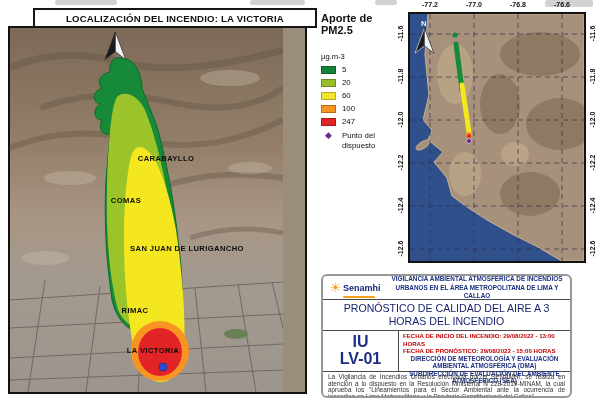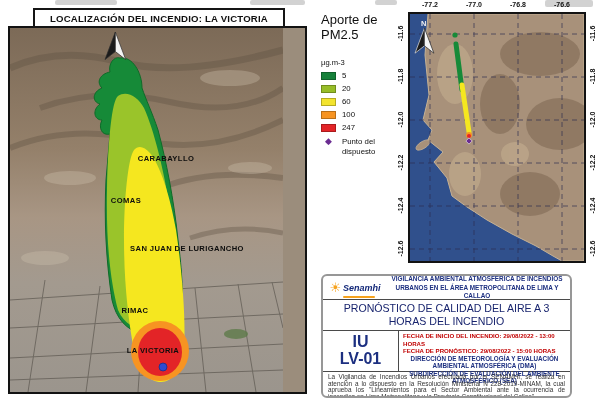--- a/index.html
+++ b/index.html
@@ -6,50 +6,50 @@
   html,body { width:600px; height:400px; overflow:hidden; background:#fff;
               font-family:"Liberation Sans", sans-serif; }
   .stage { position:relative; width:600px; height:400px; background:#fff; }
 
   
   .smudge { position:absolute; top:0; height:5px; background:#9b9b9b; opacity:.45; border-radius:2px; }
 
   
   .lmap-frame { position:absolute; left:8px; top:26px; width:299px; height:368px;
                 border:2px solid #121212; overflow:hidden; background:#9b8d7c; }
-  .lmap-title { position:absolute; left:33px; top:8px; width:252px; height:20px;
+  .lmap-title { position:absolute; left:33px; top:8px; width:284px; height:20px;
                 background:#fff; border:2px solid #151515; z-index:5;
                 display:flex; align-items:center; justify-content:center;
                 font-size:9.6px; font-weight:bold; color:#101010; letter-spacing:.2px; white-space:nowrap; }
   .lmap-frame svg { display:block; }
 
   
   .legend { position:absolute; left:321px; top:12px; width:76px; color:#101010; }
-  .legend-title { font-size:13px; font-weight:normal; }
+  .legend-title { font-size:11px; font-weight:bold; }
   .legend-unit { font-size:7.6px; margin-top:16px; }
   .legend-row { display:flex; align-items:center; margin-top:4px; height:9px; }
   .swatch { width:15px; height:8px; margin-right:6px; border:1px solid rgba(0,0,0,.25); }
   .legend-val { font-size:7.8px; }
   .legend-point { display:flex; margin-top:5px; }
   .point-glyph { font-size:9px; line-height:9px; width:15px; text-align:center; margin-right:6px; }
   .point-label { font-size:7.8px; width:42px; line-height:1.25; }
 
   
   .rmap-frame { position:absolute; left:408px; top:12px; width:178px; height:251px;
                 border:2px solid #121212; overflow:hidden; background:#30508c; }
   .tick { position:absolute; font-size:7px; font-weight:bold; color:#101010; text-align:center; }
   .tick-v { transform:rotate(-90deg); }
 
   
   .panel { position:absolute; left:321px; top:274px; width:251px; height:124px;
            background:#fff; border:2px solid #979797; border-radius:6px; overflow:hidden; }
   .p-row1 { height:24px; border-bottom:1.5px solid #4a4a4a; display:flex; align-items:center; }
   .logo-cell { width:64px; display:flex; align-items:center; justify-content:center; gap:2px; }
   .sun-icon { font-size:13px; line-height:13px; color:#f6a21d; }
-  .logo-text { font-size:9px; font-weight:bold; font-style:italic; color:#14297a;margin-top:24px; }
+  .logo-text { font-size:9px; font-weight:bold; color:#14297a;margin-top:24px; }
   .logo-bar { height:2px; background:#f6a21d; width:85%; border-radius:1px; margin-top:1px; }
   .program-cell { flex:1; font-size:6.4px; font-weight:bold; color:#1c2f80; text-align:center;
                   line-height:1.35; padding:1px 3px 0 0; }
   .p-row2 { height:31px; border-bottom:1.5px solid #4a4a4a; display:flex; align-items:center;
             justify-content:center; text-align:center; font-size:10.6px; font-weight:normal;
             color:#18246e; line-height:1.25; padding:0 10px; }
   .p-row3 { height:41px; border-bottom:1.5px solid #4a4a4a; display:flex; }
   .code-cell { width:76px; border-right:1.5px solid #4a4a4a; display:flex; flex-direction:column;
                align-items:center; justify-content:center; color:#1c2f80; font-weight:bold;
                font-size:16px; line-height:1.05; }

